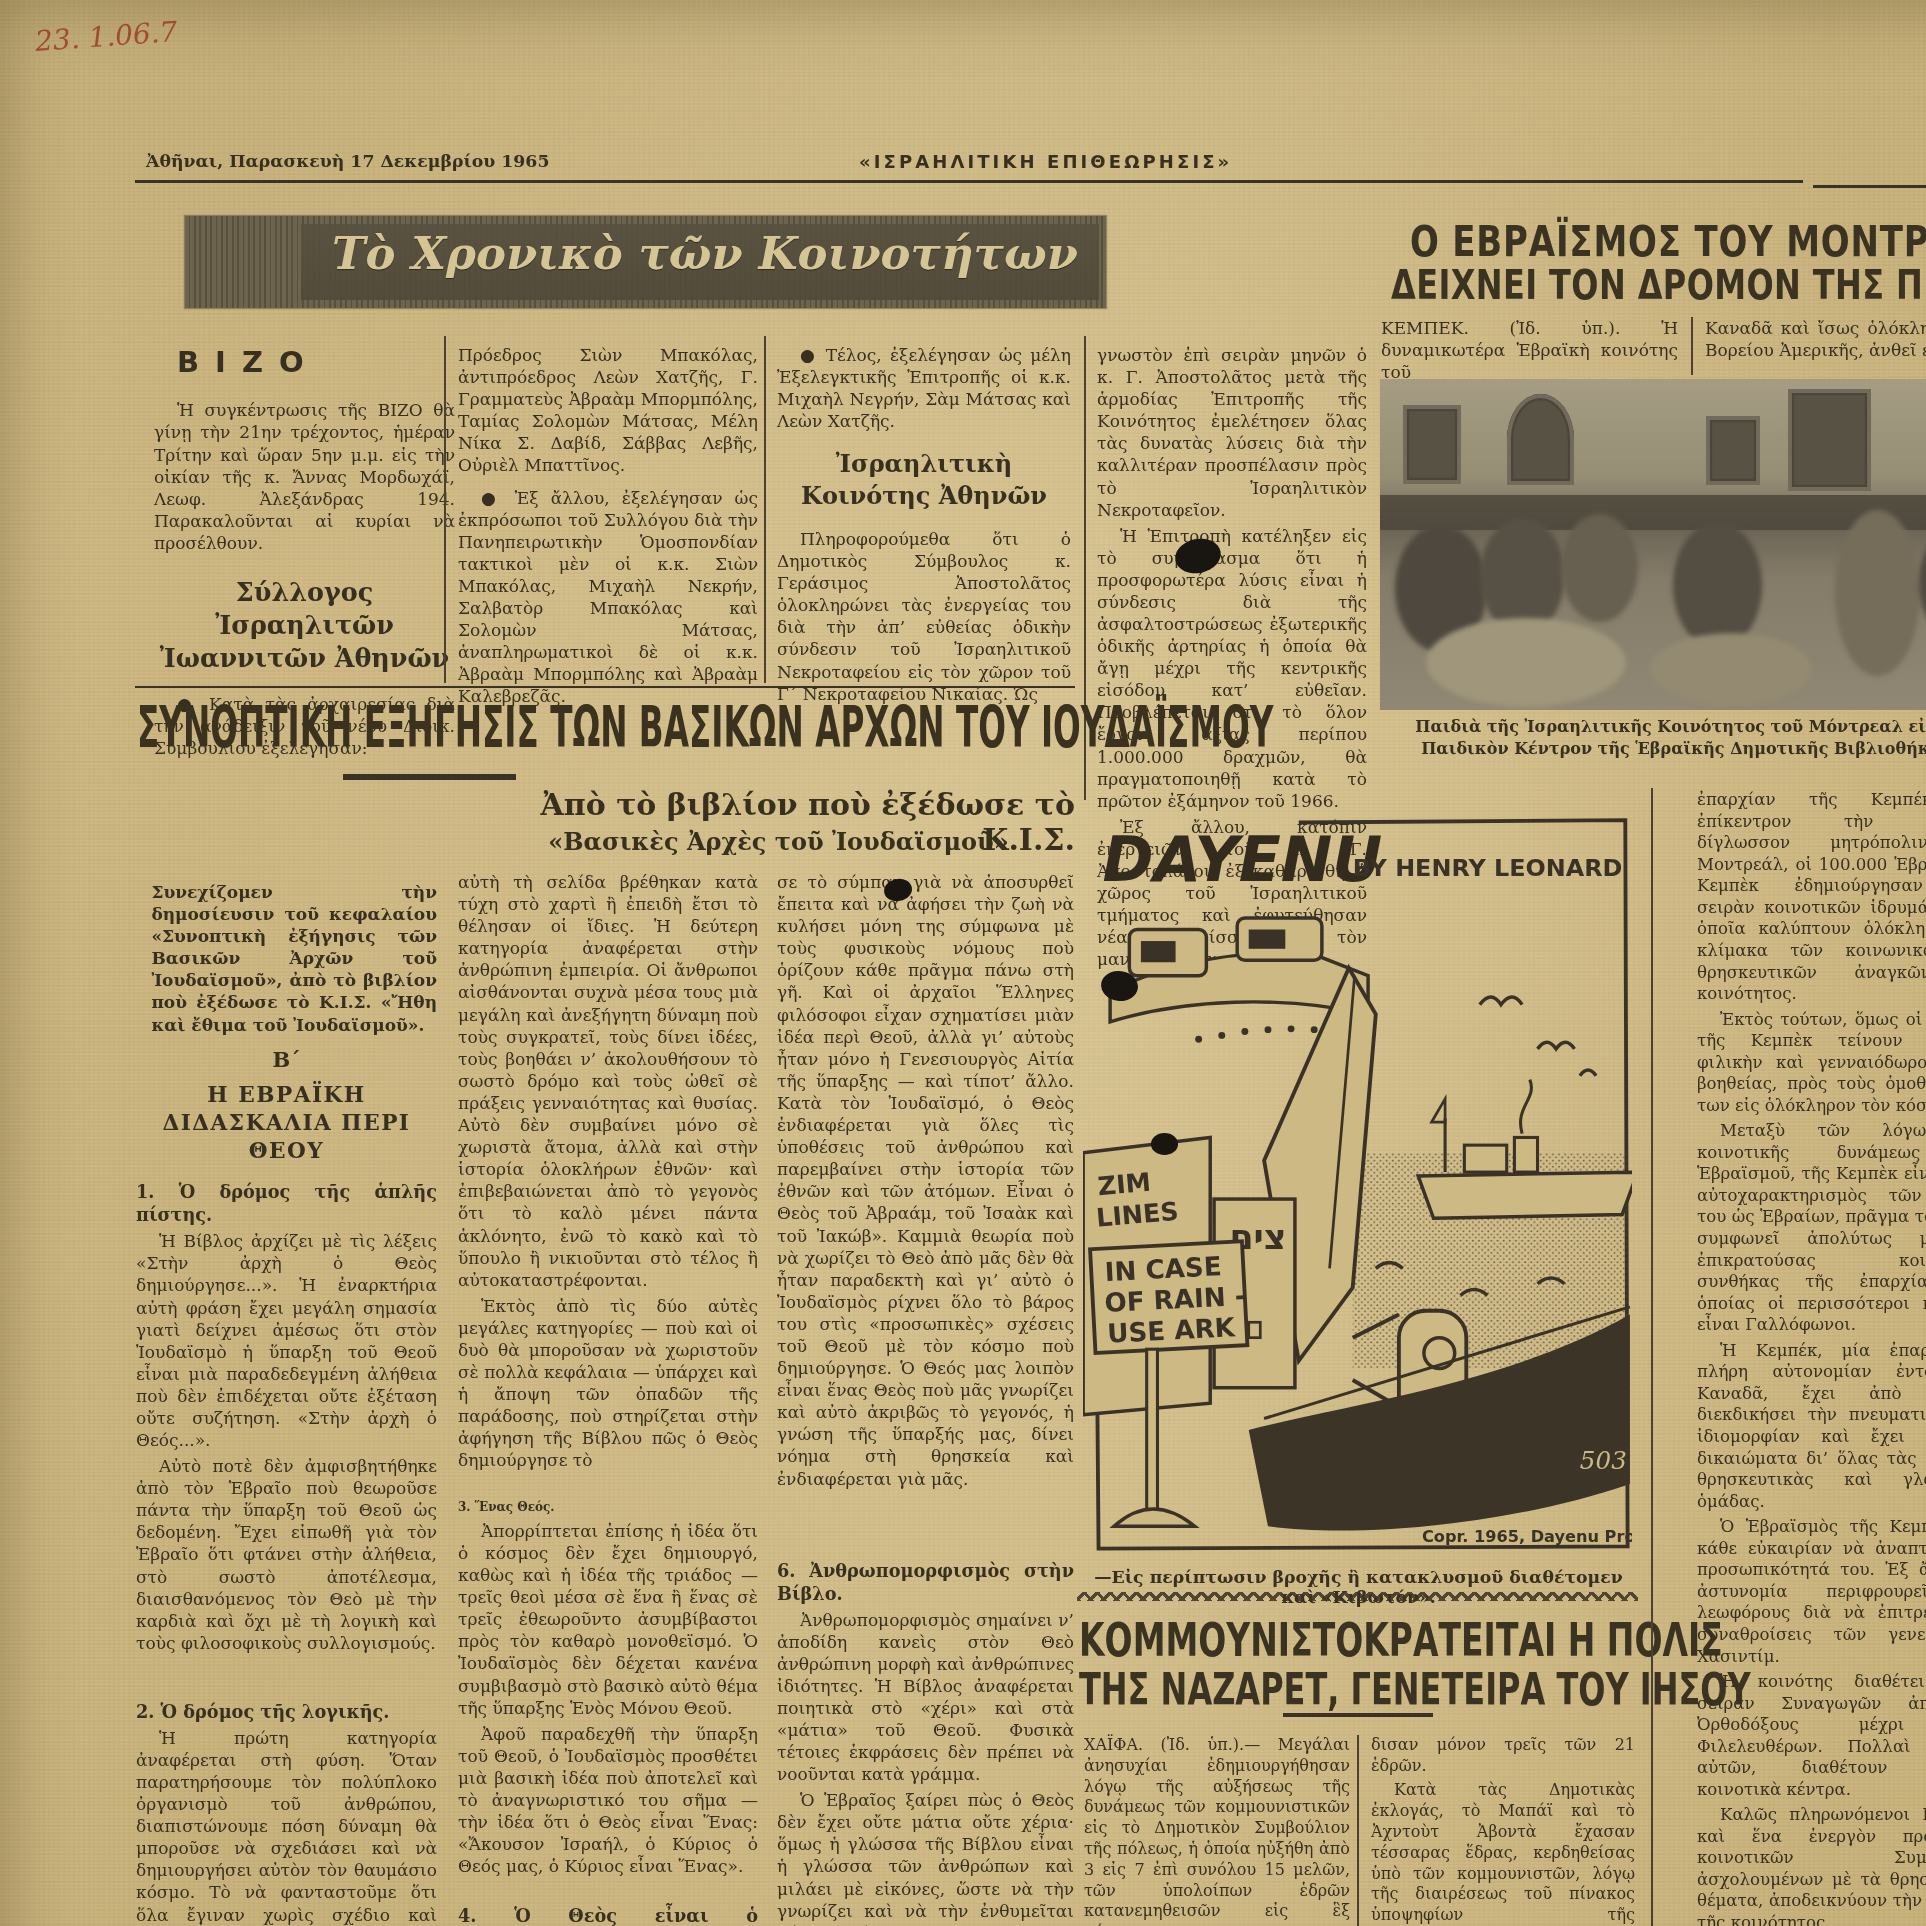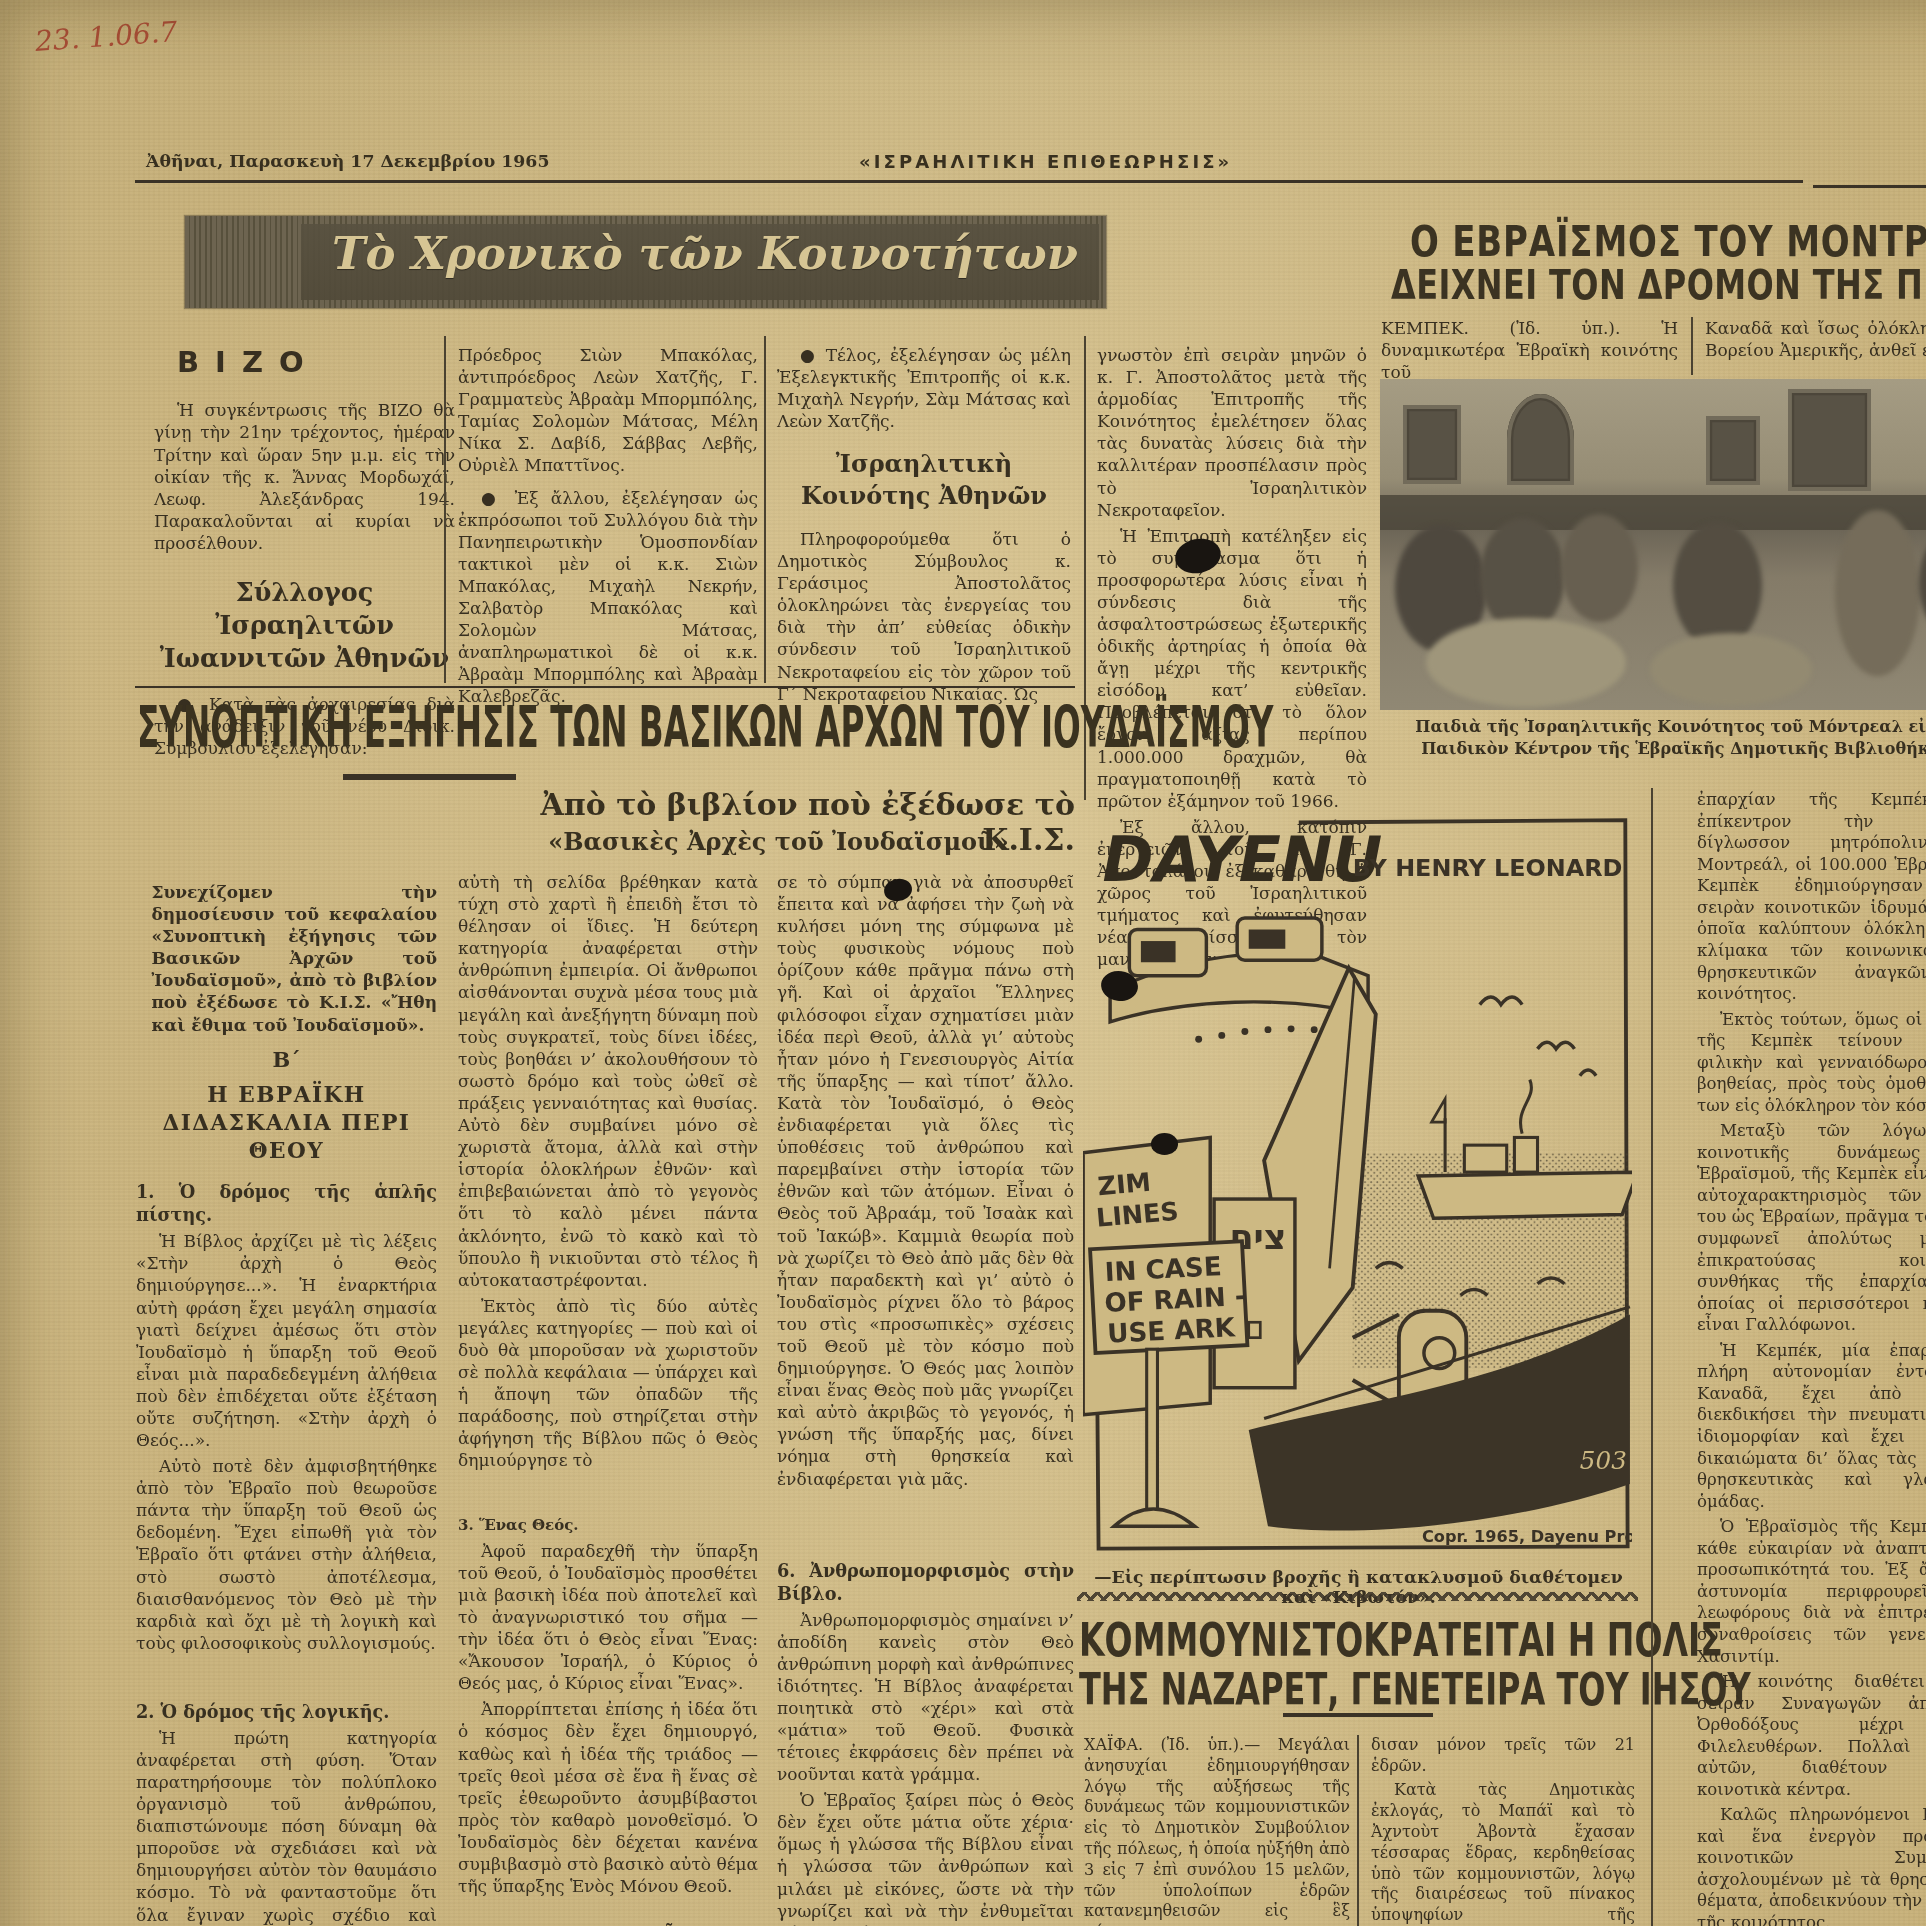--- a/index.html
+++ b/index.html
@@ -123,23 +123,23 @@
     <div class="shead sans" style="font-size:21.6px;line-height:1.3;margin-bottom:15.4px;letter-spacing:1.5px;">Η ΕΒΡΑΪΚΗ ΔΙΔΑΣΚΑΛΙΑ ΠΕΡΙ ΘΕΟΥ</div>
     <p class="noind sechead" style="font-size:17.7px;">1. Ὁ δρόμος τῆς ἁπλῆς πίστης.</p>
     <p>Ἡ Βίβλος ἀρχίζει μὲ τὶς λέξεις «Στὴν ἀρχὴ ὁ Θεὸς δημιούργησε...». Ἡ ἐναρκτήρια αὐτὴ φράση ἔχει μεγάλη σημασία γιατὶ δείχνει ἀμέσως ὅτι στὸν Ἰουδαϊσμὸ ἡ ὕπαρξη τοῦ Θεοῦ εἶναι μιὰ παραδεδεγμένη ἀλήθεια ποὺ δὲν ἐπιδέχεται οὔτε ἐξέταση οὔτε συζήτηση. «Στὴν ἀρχὴ ὁ Θεός...».</p>
     <p>Αὐτὸ ποτὲ δὲν ἀμφισβητήθηκε ἀπὸ τὸν Ἑβραῖο ποὺ θεωροῦσε πάντα τὴν ὕπαρξη τοῦ Θεοῦ ὡς δεδομένη. Ἔχει εἰπωθῆ γιὰ τὸν Ἑβραῖο ὅτι φτάνει στὴν ἀλήθεια, στὸ σωστὸ ἀποτέλεσμα, διαισθανόμενος τὸν Θεὸ μὲ τὴν καρδιὰ καὶ ὄχι μὲ τὴ λογικὴ καὶ τοὺς φιλοσοφικοὺς συλλογισμούς.</p>
     <p class="noind sechead" style="font-size:17.7px;margin-top:46px;">2. Ὁ δρόμος τῆς λογικῆς.</p>
     <p>Ἡ πρώτη κατηγορία ἀναφέρεται στὴ φύση. Ὅταν παρατηρήσουμε τὸν πολύπλοκο ὀργανισμὸ τοῦ ἀνθρώπου, διαπιστώνουμε πόση δύναμη θὰ μποροῦσε νὰ σχεδιάσει καὶ νὰ δημιουργήσει αὐτὸν τὸν θαυμάσιο κόσμο. Τὸ νὰ φανταστοῦμε ὅτι ὅλα ἔγιναν χωρὶς σχέδιο καὶ δύναμη εἶναι τόσο παράλογο, ὅσο νὰ ποῦμε ὅτι οἱ λέξεις ποὺ εἶναι τυπωμένες σ’</p>
   </div>
   <div class="col" style="left:458px;top:871px;width:300px;height:1364px;">
     <p class="noind">αὐτὴ τὴ σελίδα βρέθηκαν κατὰ τύχη στὸ χαρτὶ ἢ ἐπειδὴ ἔτσι τὸ θέλησαν οἱ ἴδιες. Ἡ δεύτερη κατηγορία ἀναφέρεται στὴν ἀνθρώπινη ἐμπειρία. Οἱ ἄνθρωποι αἰσθάνονται συχνὰ μέσα τους μιὰ μεγάλη καὶ ἀνεξήγητη δύναμη ποὺ τοὺς συγκρατεῖ, τοὺς δίνει ἰδέες, τοὺς βοηθάει ν’ ἀκολουθήσουν τὸ σωστὸ δρόμο καὶ τοὺς ὠθεῖ σὲ πράξεις γενναιότητας καὶ θυσίας. Αὐτὸ δὲν συμβαίνει μόνο σὲ χωριστὰ ἄτομα, ἀλλὰ καὶ στὴν ἱστορία ὁλοκλήρων ἐθνῶν· καὶ ἐπιβεβαιώνεται ἀπὸ τὸ γεγονὸς ὅτι τὸ καλὸ μένει πάντα ἀκλόνητο, ἐνῶ τὸ κακὸ καὶ τὸ ὕπουλο ἢ νικιοῦνται στὸ τέλος ἢ αὐτοκαταστρέφονται.</p>
     <p>Ἐκτὸς ἀπὸ τὶς δύο αὐτὲς μεγάλες κατηγορίες — ποὺ καὶ οἱ δυὸ θὰ μποροῦσαν νὰ χωριστοῦν σὲ πολλὰ κεφάλαια — ὑπάρχει καὶ ἡ ἄποψη τῶν ὀπαδῶν τῆς παράδοσης, ποὺ στηρίζεται στὴν ἀφήγηση τῆς Βίβλου πῶς ὁ Θεὸς δημιούργησε τὸ</p>
-    <p class="noind sechead" style="font-size:15px;margin-top:45px;">3. Ἕνας Θεός.</p>
+    <p class="noind sechead" style="font-size:12px;margin-top:29px;">3. Ἕνας Θεός.</p>
+    <p>Ἀπορρίπτεται ἐπίσης ἡ ἰδέα ὅτι ὁ κόσμος δὲν ἔχει δημιουργό, καθὼς καὶ ἡ ἰδέα τῆς τριάδος — τρεῖς θεοὶ μέσα σὲ ἕνα ἢ ἕνας σὲ τρεῖς ἐθεωροῦντο ἀσυμβίβαστοι πρὸς τὸν καθαρὸ μονοθεϊσμό. Ὁ Ἰουδαϊσμὸς δὲν δέχεται κανένα συμβιβασμὸ στὸ βασικὸ αὐτὸ θέμα τῆς ὕπαρξης Ἑνὸς Μόνου Θεοῦ.</p>
     <p>Ἀφοῦ παραδεχθῆ τὴν ὕπαρξη τοῦ Θεοῦ, ὁ Ἰουδαϊσμὸς προσθέτει μιὰ βασικὴ ἰδέα ποὺ ἀποτελεῖ καὶ τὸ ἀναγνωριστικό του σῆμα — τὴν ἰδέα ὅτι ὁ Θεὸς εἶναι Ἕνας: «Ἄκουσον Ἰσραήλ, ὁ Κύριος ὁ Θεός μας, ὁ Κύριος εἶναι Ἕνας».</p>
-    <p>Ἀπορρίπτεται ἐπίσης ἡ ἰδέα ὅτι ὁ κόσμος δὲν ἔχει δημιουργό, καθὼς καὶ ἡ ἰδέα τῆς τριάδος — τρεῖς θεοὶ μέσα σὲ ἕνα ἢ ἕνας σὲ τρεῖς ἐθεωροῦντο ἀσυμβίβαστοι πρὸς τὸν καθαρὸ μονοθεϊσμό. Ὁ Ἰουδαϊσμὸς δὲν δέχεται κανένα συμβιβασμὸ στὸ βασικὸ αὐτὸ θέμα τῆς ὕπαρξης Ἑνὸς Μόνου Θεοῦ.</p>
     <p class="noind sechead" style="font-size:17.7px;margin-top:27px;">4. Ὁ Θεὸς εἶναι ὁ Δημιουργός.</p>
 
   </div>
   <div class="col" style="left:777px;top:871px;width:297px;height:1364px;">
     <p class="noind">σε τὸ σύμπαν γιὰ νὰ ἀποσυρθεῖ ἔπειτα καὶ νὰ ἀφήσει τὴν ζωὴ νὰ κυλήσει μόνη της σύμφωνα μὲ τοὺς φυσικοὺς νόμους ποὺ ὁρίζουν κάθε πρᾶγμα πάνω στὴ γῆ. Καὶ οἱ ἀρχαῖοι Ἕλληνες φιλόσοφοι εἶχαν σχηματίσει μιὰν ἰδέα περὶ Θεοῦ, ἀλλὰ γι’ αὐτοὺς ἦταν μόνο ἡ Γενεσιουργὸς Αἰτία τῆς ὕπαρξης — καὶ τίποτ’ ἄλλο. Κατὰ τὸν Ἰουδαϊσμό, ὁ Θεὸς ἐνδιαφέρεται γιὰ ὅλες τὶς ὑποθέσεις τοῦ ἀνθρώπου καὶ παρεμβαίνει στὴν ἱστορία τῶν ἐθνῶν καὶ τῶν ἀτόμων. Εἶναι ὁ Θεὸς τοῦ Ἀβραάμ, τοῦ Ἰσαὰκ καὶ τοῦ Ἰακώβ». Καμμιὰ θεωρία ποὺ νὰ χωρίζει τὸ Θεὸ ἀπὸ μᾶς δὲν θὰ ἦταν παραδεκτὴ καὶ γι’ αὐτὸ ὁ Ἰουδαϊσμὸς ρίχνει ὅλο τὸ βάρος του στὶς «προσωπικὲς» σχέσεις τοῦ Θεοῦ μὲ τὸν κόσμο ποὺ δημιούργησε. Ὁ Θεός μας λοιπὸν εἶναι ἕνας Θεὸς ποὺ μᾶς γνωρίζει καὶ αὐτὸ ἀκριβῶς τὸ γεγονός, ἡ γνώση τῆς ὕπαρξής μας, δίνει νόημα στὴ θρησκεία καὶ ἐνδιαφέρεται γιὰ μᾶς.</p>
     <p class="noind sechead" style="font-size:17.7px;margin-top:69px;">6. Ἀνθρωπομορφισμὸς στὴν Βίβλο.</p>
     <p>Ἀνθρωπομορφισμὸς σημαίνει ν’ ἀποδίδη κανεὶς στὸν Θεὸ ἀνθρώπινη μορφὴ καὶ ἀνθρώπινες ἰδιότητες. Ἡ Βίβλος ἀναφέρεται ποιητικὰ στὸ «χέρι» καὶ στὰ «μάτια» τοῦ Θεοῦ. Φυσικὰ τέτοιες ἐκφράσεις δὲν πρέπει νὰ νοοῦνται κατὰ γράμμα.</p>
     <p>Ὁ Ἑβραῖος ξαίρει πὼς ὁ Θεὸς δὲν ἔχει οὔτε μάτια οὔτε χέρια· ὅμως ἡ γλώσσα τῆς Βίβλου εἶναι ἡ γλώσσα τῶν ἀνθρώπων καὶ μιλάει μὲ εἰκόνες, ὥστε νὰ τὴν γνωρίζει καὶ νὰ τὴν ἐνθυμεῖται κάθε γενιά.</p>
   </div>
 

